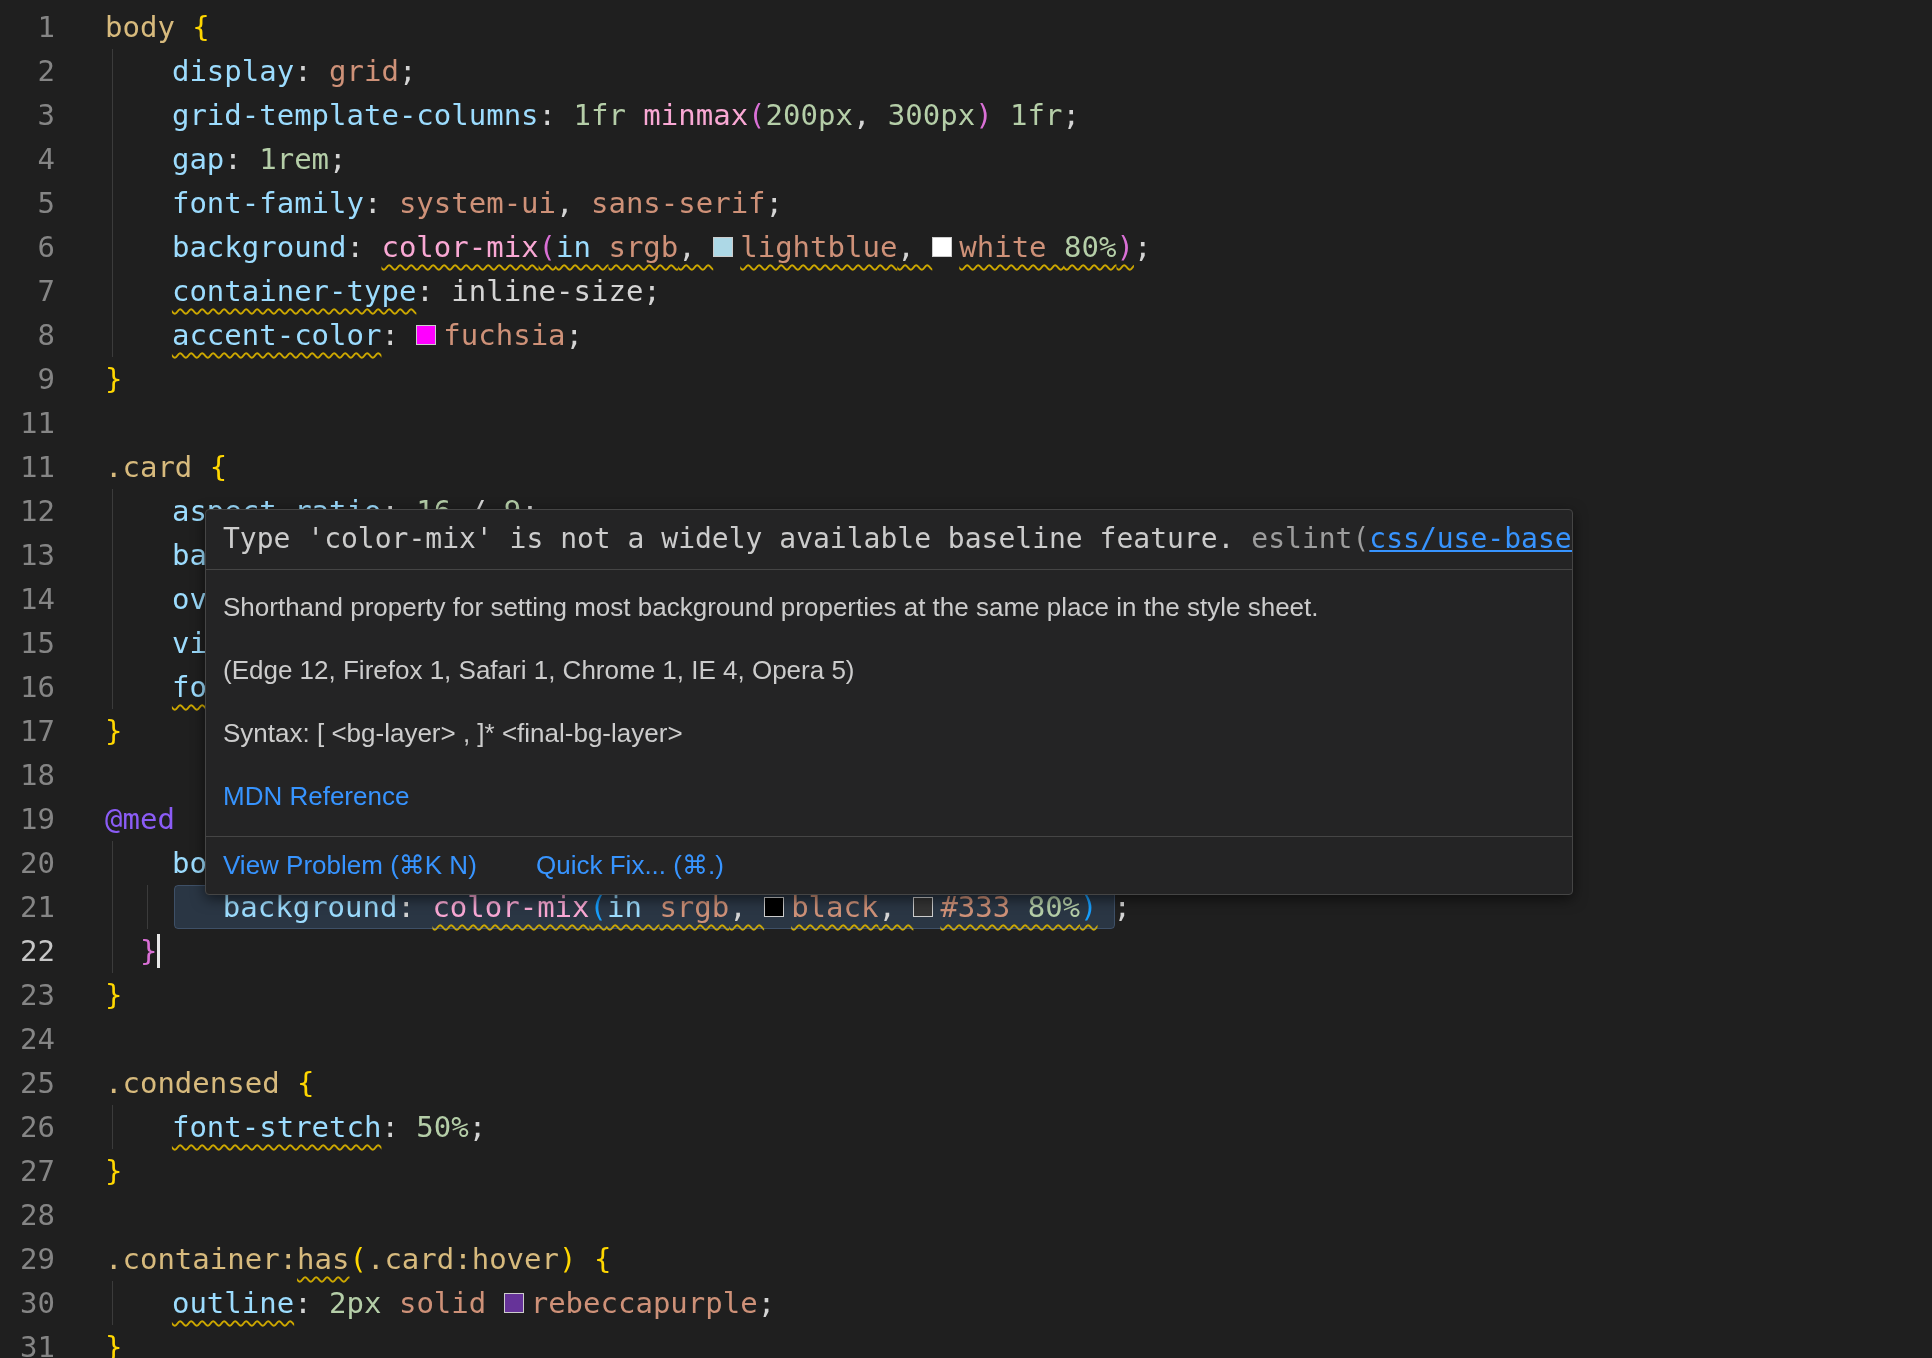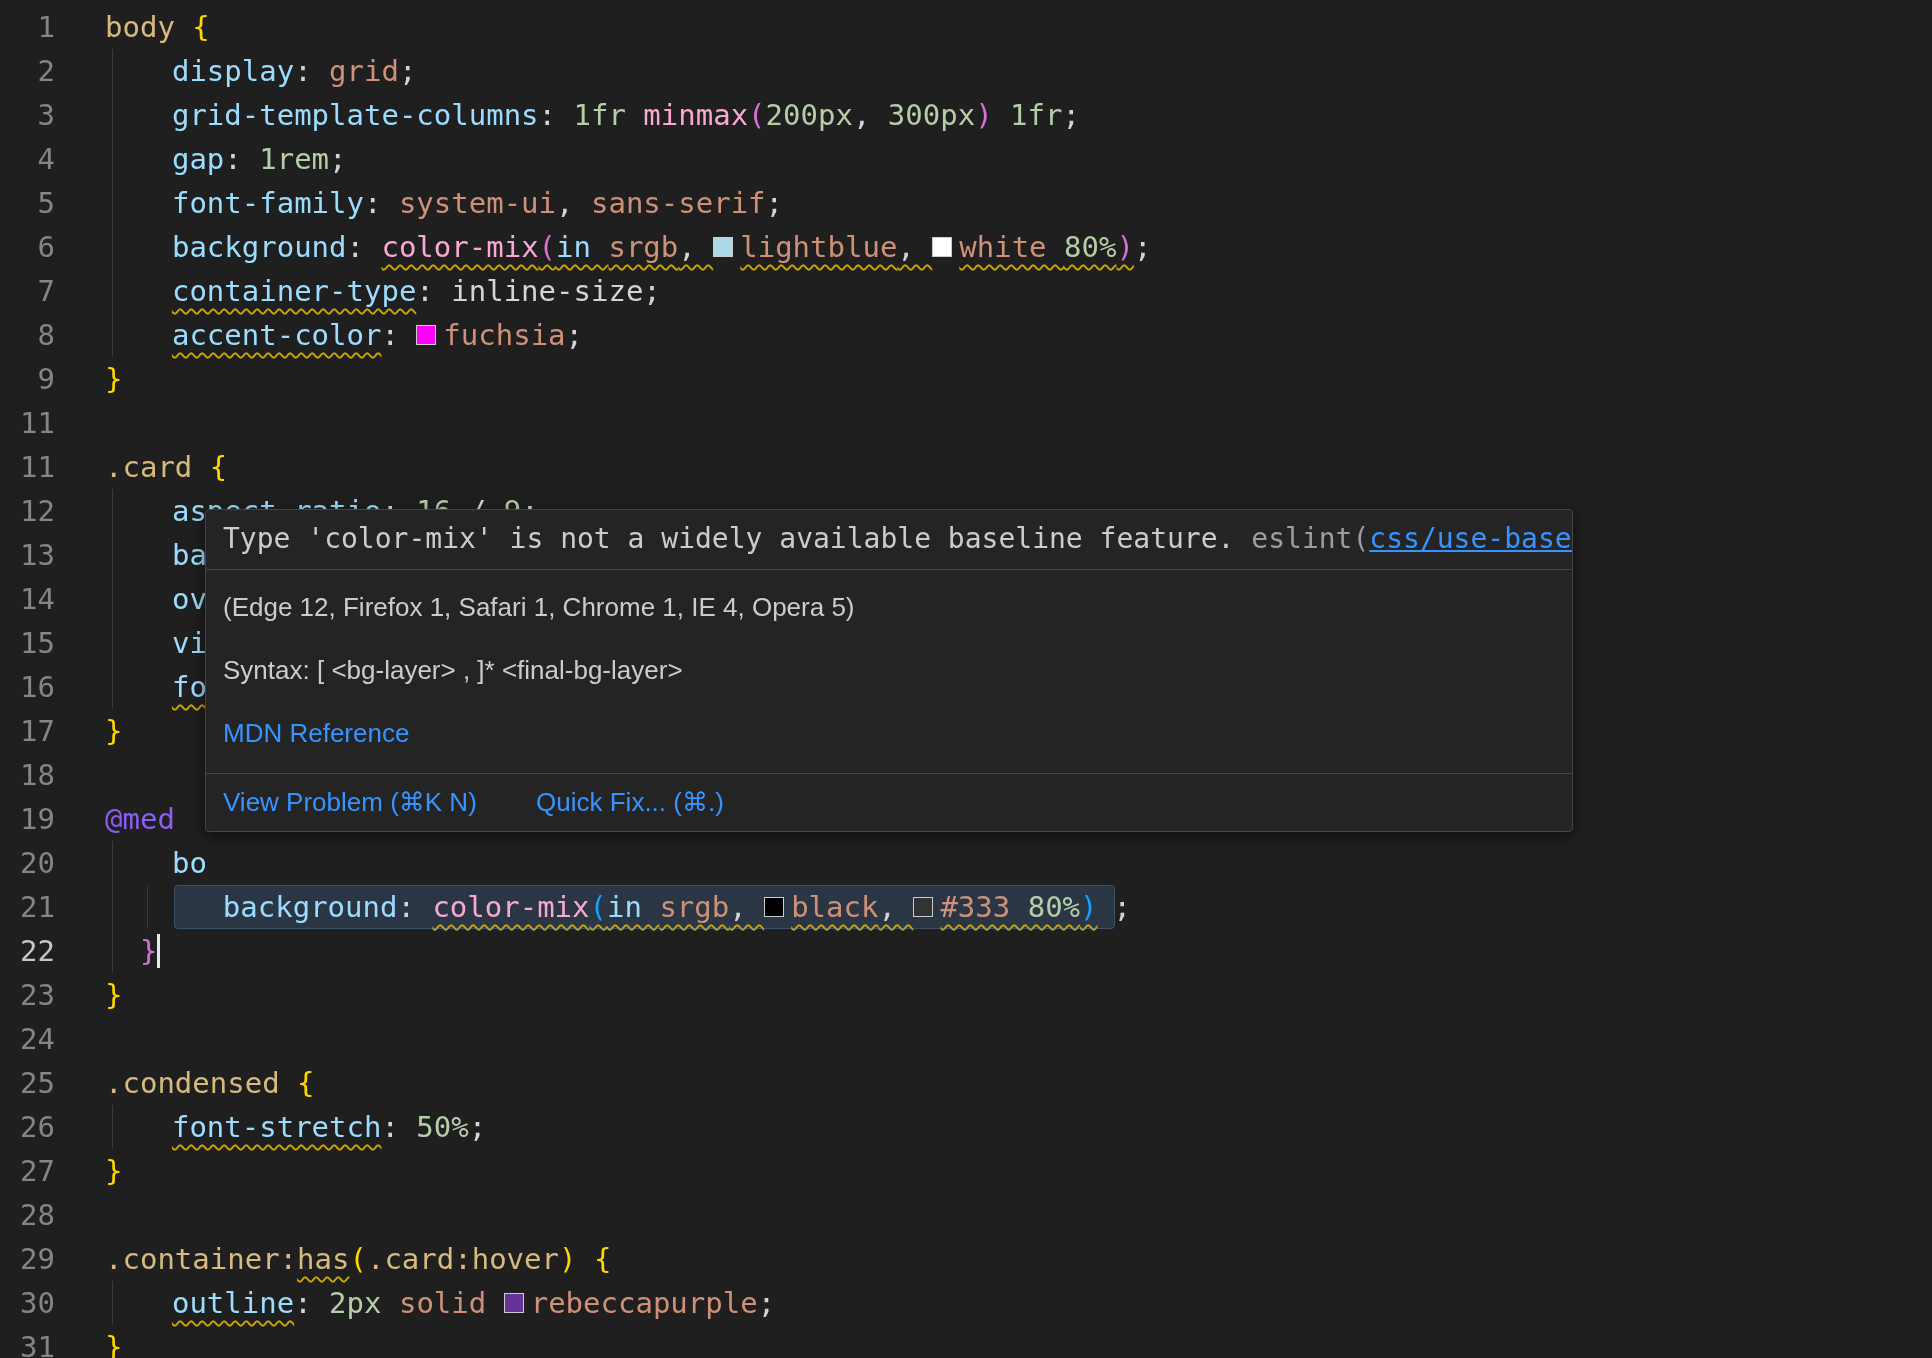--- a/index.html
+++ b/index.html
@@ -160,20 +160,21 @@
       <div class="code-line"><div class="gutter">30</div><div class="content"><span class="guide" style="left: 7px;"></span><span>  </span><span class="tk-prop sq">outline</span><span>: </span><span class="tk-num">2px</span><span> </span><span class="tk-val">solid </span><span class="swatch" style="background: rgb(102, 51, 153);"></span><span class="tk-val">rebeccapurple</span><span>;</span></div></div>
       <div class="code-line"><div class="gutter">31</div><div class="content"><span class="tk-b1">}</span></div></div>
     </div>
 
   <div class="hover-tooltip">
     <div class="diag-row">
       <span>Type 'color-mix' is not a widely available baseline feature. </span><span class="diag-src"><span>eslint(</span><a class="link underline">css/use-baseline</a><span>)</span></span>
     </div>
     <div class="divider"></div>
     <div class="docs">
+      <p>Shorthand property for setting most background properties at the same place in the style sheet.</p>
       <p>(Edge 12, Firefox 1, Safari 1, Chrome 1, IE 4, Opera 5)</p>
       <p>Syntax: [ &lt;bg-layer&gt; , ]* &lt;final-bg-layer&gt;</p>
       <p class="last"><a class="link">MDN Reference</a></p>
     </div>
     <div class="divider"></div>
     <div class="actions">
       <a class="link">View Problem (⌘K N)</a>
       <a class="link">Quick Fix... (⌘.)</a>
     </div>
   </div>

